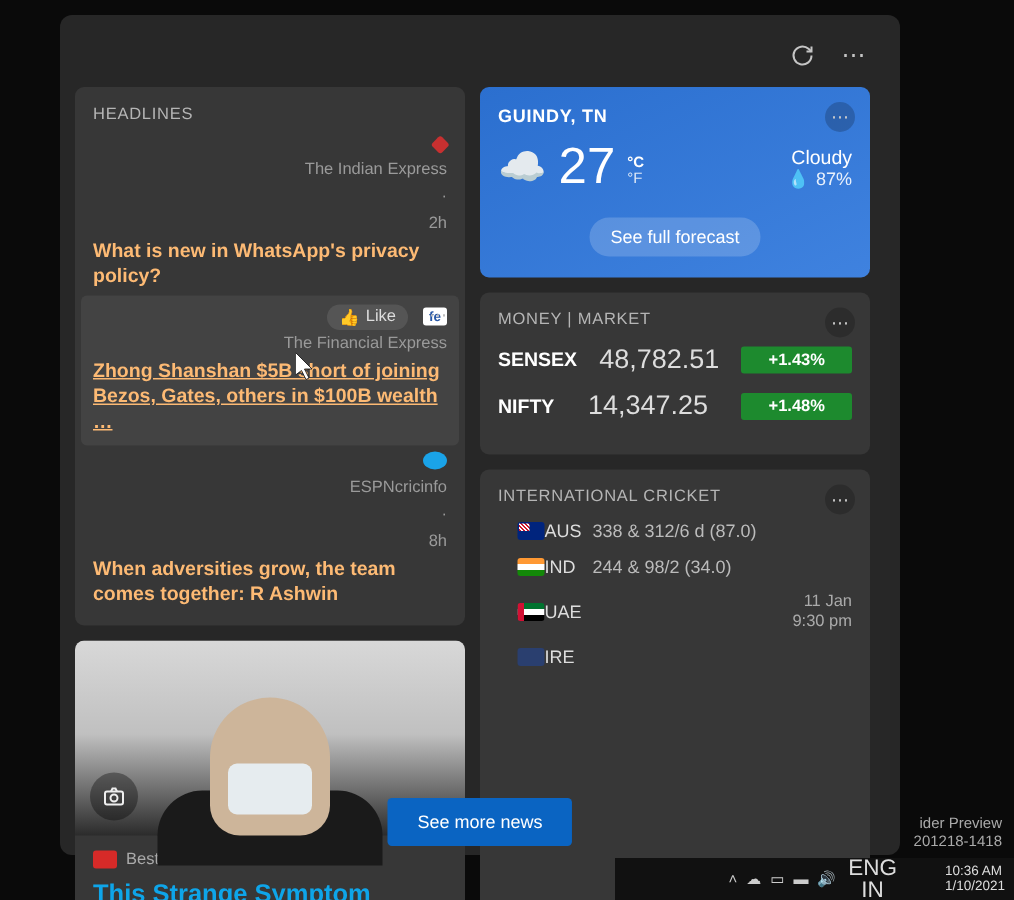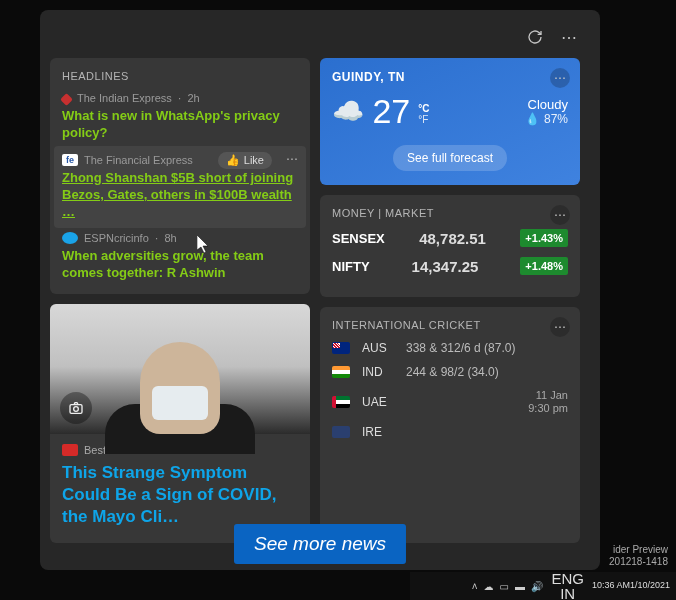--- a/index.html
+++ b/index.html
@@ -8,23 +8,23 @@
 .topbar { display: flex; justify-content: flex-end; gap: 12px; padding: 6px 10px 10px; }
 .icon-btn { width: 22px; height: 22px; display: flex; align-items: center; justify-content: center; color: #c5c5c5; cursor: pointer; border-radius: 4px; }
 .grid { display: flex; gap: 10px; }
 .col { display: flex; flex-direction: column; gap: 10px; }
 .col-left { width: 260px; }
 .col-right { width: 260px; }
 .card { background: #373737; border-radius: 6px; padding: 12px; color: #e5e5e5; position: relative; }
 .card-title { font-size: 11px; color: #b5b5b5; letter-spacing: 0.5px; margin-bottom: 10px; }
 .card-menu { position: absolute; right: 10px; top: 10px; width: 20px; height: 20px; border-radius: 50%; background: rgba(0,0,0,0.2); display: flex; align-items: center; justify-content: center; color: #ccc; cursor: pointer; font-size: 12px; }
 .news-item { margin-bottom: 12px; }
-.news-src { display: flex; align-items: flex-end; gap: 6px; font-size: 11px; color: #9a9a9a; margin-bottom: 4px; }
+.news-src { display: flex; align-items: flex-end; gap: 6px; font-size: 11px; color: #9a9a9a; margin-bottom: 4px; flex-direction: column; }
 .src-dot { width: 16px; height: 12px; border-radius: 2px; display: inline-block; }
-.news-headline { font-size: 13px; font-weight: 600; color: #84cc16; line-height: 1.3; }
+.news-headline { font-size: 13px; font-weight: 600; color: #fdba74; line-height: 1.3; }
 .news-item.hovered { background: #434343; border-radius: 4px; padding: 8px; margin: -8px -8px 4px -8px; position: relative; }
 .news-item.hovered .news-headline { text-decoration: underline; }
 .like-pill { position: absolute; right: 34px; top: 6px; background: #555; border-radius: 12px; padding: 2px 8px; font-size: 11px; color: #ddd; display: flex; align-items: center; gap: 4px; }
 .item-more { position: absolute; right: 8px; top: 6px; color: #bbb; font-size: 12px; cursor: pointer; }
 .cursor { position: absolute; left: 157px; top: 225px; font-size: 16px; color: #fff; pointer-events: none; z-index: 50; }
 .photo-card { padding: 0; overflow: hidden; }
 .photo { height: 130px; background: linear-gradient(180deg,#d8d8d8 0%,#c0c0c0 48%,#2b2b2b 100%); position: relative; display:flex; align-items:flex-end; justify-content:center; }
 .face { width: 80px; height: 92px; background: #cdb59a; border-radius: 40px 40px 20px 20px; margin-bottom: 0; position: relative; }
 .mask { position: absolute; left: 12px; right: 12px; top: 44px; height: 34px; background: #e6ecef; border-radius: 6px; }
 .torso { position: absolute; bottom: -20px; width: 150px; height: 50px; background: #1a1a1a; border-radius: 30px 30px 0 0; }
@@ -38,38 +38,38 @@
 .weather-left { display: flex; align-items: center; gap: 8px; }
 .cloud { font-size: 26px; }
 .temp { font-size: 34px; font-weight: 300; text-align: right; }
 .unit-col { display: flex; flex-direction: column; font-size: 10px; color: #dfe9f7; line-height: 1.1; margin-top:4px; }
 .unit-sel { color: #fff; font-weight:600; }
 .weather-right { text-align: right; font-size: 13px; }
 .humid { display: flex; align-items: center; gap: 4px; justify-content: flex-end; font-size: 12px; color: #e8f0fb; }
 .forecast-btn { margin: 14px auto 2px; display: block; background: rgba(255,255,255,0.18); border: none; color: #fff; font-size: 12px; padding: 6px 14px; border-radius: 14px; cursor: pointer; }
 .market-row { display: flex; justify-content: space-between; align-items: center; margin-bottom: 10px; }
 .m-name { font-size: 13px; font-weight: 700; color: #fff; text-align: right; }
-.m-val { font-size: 15px; color: #ddd; font-weight: bold; }
-.m-chg { background: #1d8a2e; color: #fff; font-size: 11px; padding: 3px 5px; border-radius: 2px; font-weight:600; }
+.m-val { font-size: 18px; color: #ddd; }
+.m-chg { background: #1d8a2e; color: #fff; font-size: 11px; padding: 3px 18px; border-radius: 2px; font-weight:600; }
 .see-more { margin: 6px auto 0; display: block; background: #4a4a4a; border: none; color: #ddd; font-size: 12px; padding: 5px 14px; border-radius: 14px; cursor: pointer; }
-.cricket-row { display: flex; align-items: center; gap: 12px; margin-bottom: 10px; font-size: 12px; }
+.cricket-row { display: flex; align-items: center; gap: 0; margin-bottom: 10px; font-size: 12px; margin-left: 13px; }
 .flag { width: 18px; height: 12px; border-radius: 2px; display: inline-block; }
 .f-aus { background: linear-gradient(#00247d,#00247d); position:relative;} .f-aus::after{content:"";position:absolute;left:1px;top:1px;width:7px;height:5px;background:repeating-linear-gradient(45deg,#cf142b 0 1px,#fff 1px 2px);}
 .f-ind { background: linear-gradient(#ff9933 0 33%,#fff 33% 66%,#138808 66%); }
 .f-uae { background: linear-gradient(90deg,#d21034 0 25%,transparent 25%), linear-gradient(#00732f 0 33%,#fff 33% 66%,#000 66%); }
 .f-ire { background: #2a3f6f; }
 .f-sl  { background: linear-gradient(90deg,#006a4e 0 20%,#ff9933 20% 40%,#8d153a 40%); position:relative;} .f-sl::after{content:"";position:absolute;right:2px;top:2px;width:5px;height:5px;background:#ffd100;border-radius:1px;}
 .team { width: 32px; color: #ddd; font-size: 12px; }
 .score { color: #bbb; font-size: 12px; }
 .match-time { margin-left: auto; text-align: right; font-size: 11px; color: #aaa; line-height: 1.2; }
-.see-news { position: absolute; left: 50%; transform: translateX(-50%); bottom: 6px; background: #0a64c2; color: #fff; border: none; font-size: 19px; padding: 9px 20px; border-radius: 3px; cursor: pointer; z-index: 20; font-style: italic; }
+.see-news { position: absolute; left: 50%; transform: translateX(-50%); bottom: 6px; background: #0a64c2; color: #fff; border: none; font-size: 12px; padding: 9px 20px; border-radius: 3px; cursor: pointer; z-index: 20; }
 .taskbar { position: absolute; left: 410px; right: 0; bottom: 0; height: 28px; background: #111; display: flex; align-items: center; justify-content: flex-end; color: #ddd; font-size: 10px; padding: 0 6px; gap: 8px; }
 .task-icons { display: flex; gap: 6px; font-size: 10px; color: #ccc; align-items:center; }
 .lang { display: flex; flex-direction: column; line-height: 1; font-size: 15px; align-items: center; }
-.clock { display: flex; flex-direction: row; line-height: 1.1; font-size: 9px; align-items: flex-start; }
+.clock { display: flex; flex-direction: column; line-height: 1.1; font-size: 9px; align-items: flex-start; margin-left: 24px; }
 .watermark { position: absolute; right: 8px; bottom: 32px; font-size: 10px; color: #aaa; text-align: right; line-height: 1.2; }
 </style>
 </head>
 <body>
 
 <div class="panel">
   <div class="topbar">
     <div class="icon-btn">
       <svg width="16" height="16" viewBox="0 0 24 24" fill="none" stroke="currentColor" stroke-width="2">
           <path d="M21 12a9 9 0 1 1-3-6.7L21 8"></path>

